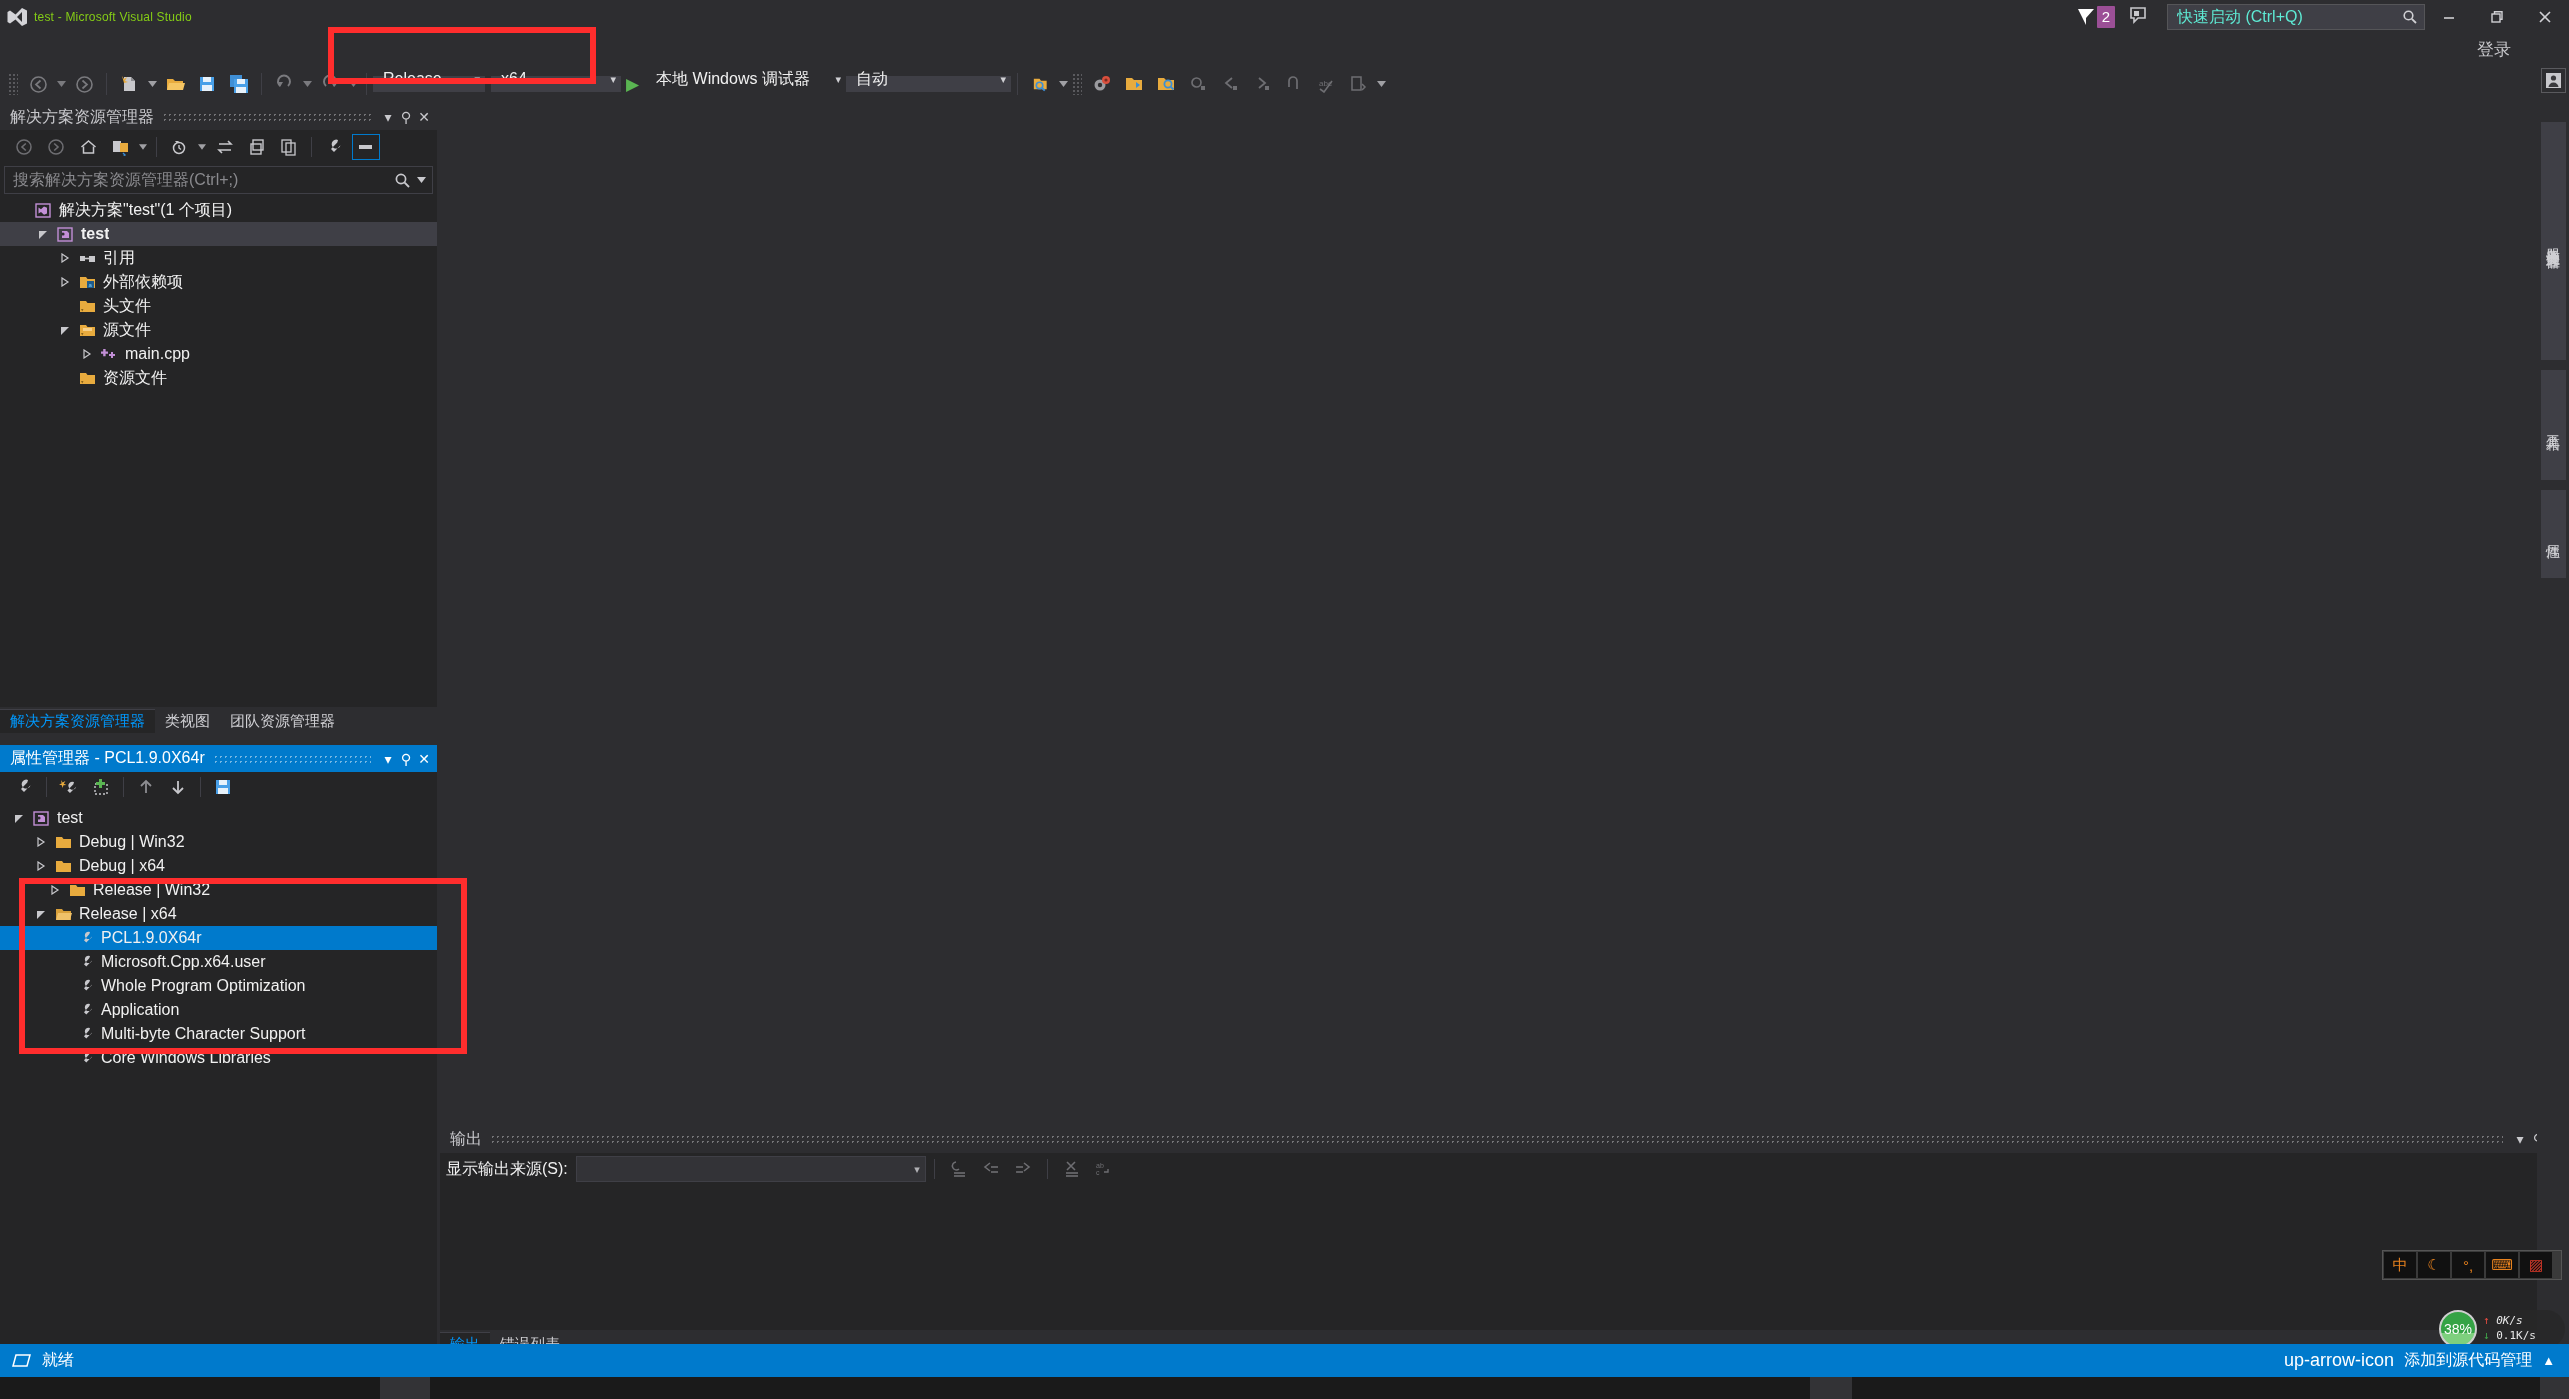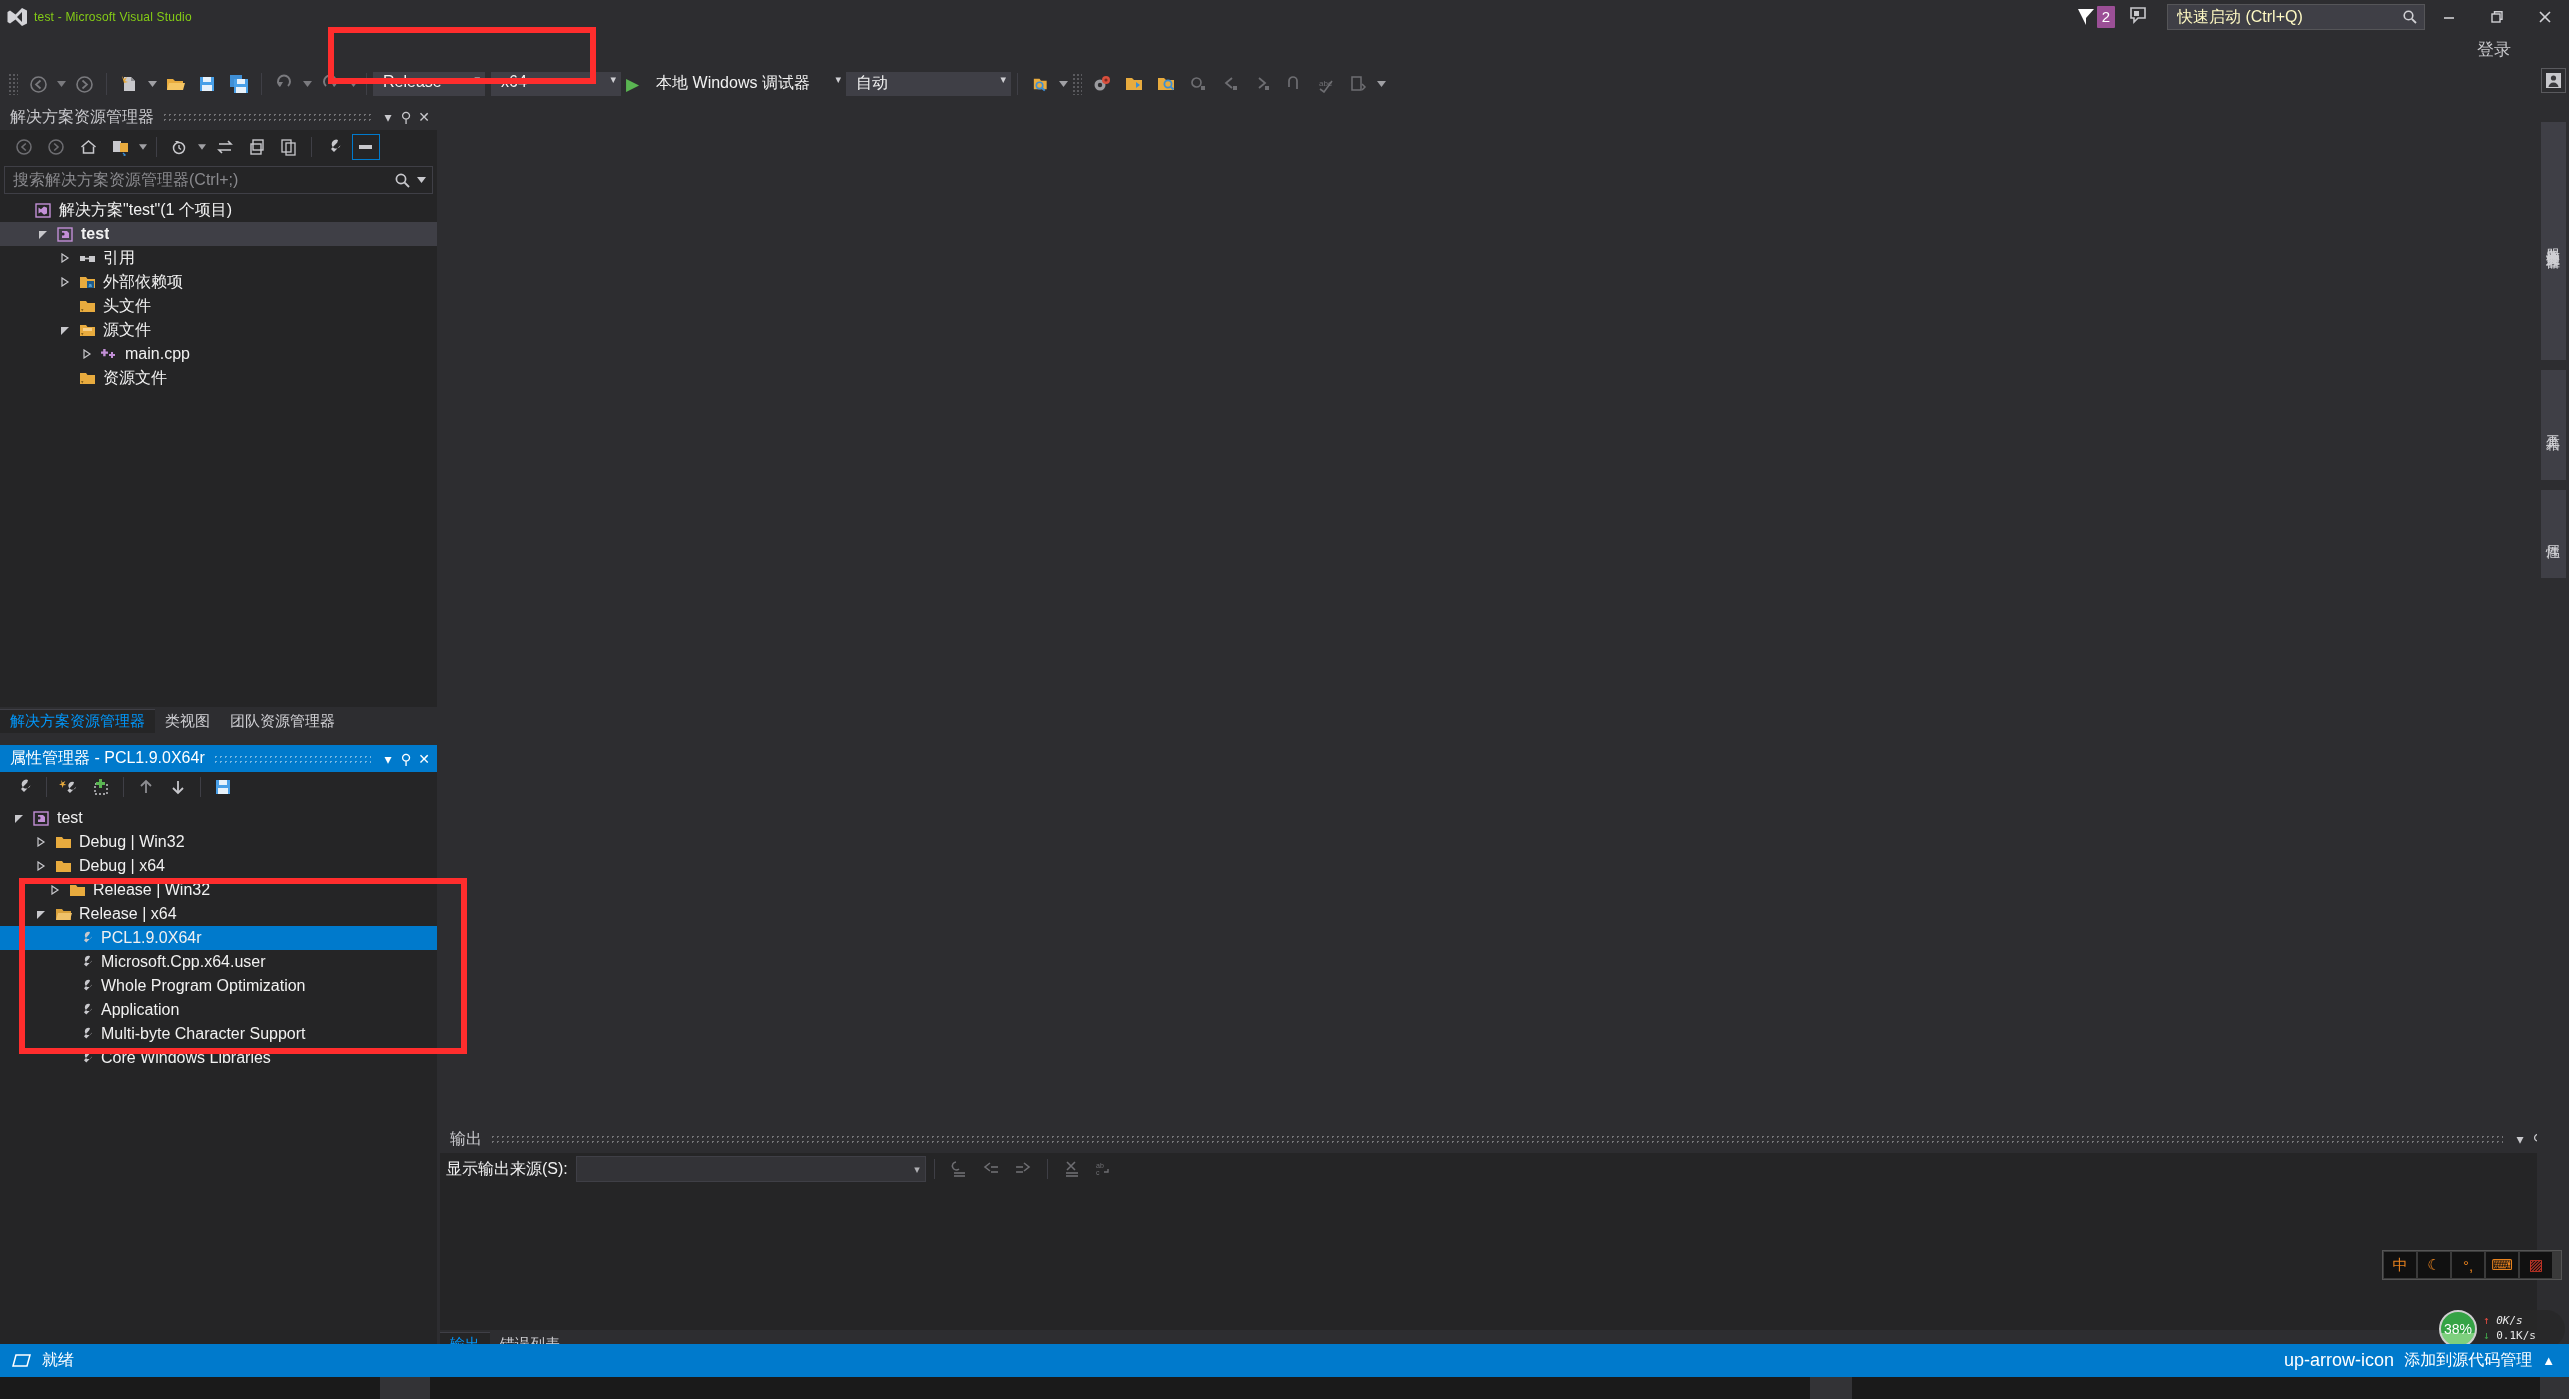--- a/index.html
+++ b/index.html
@@ -28,21 +28,21 @@
     position: absolute; right: 0; top: 0; height: 34px; display: flex; align-items: center;
   }
   .notif-flag { display:flex; align-items:center; margin-right: 14px; }
   .badge-count {
     background: #9b4f96; color: #fff; font-size: 15px; line-height: 1;
     padding: 3px 5px 4px 5px; margin-left: -1px; border-radius: 1px;
   }
   .fb-icon { margin-right: 16px; }
   .quick-launch {
     width: 258px; height: 26px; background: #3f3f46; border: 1px solid #555558;
-    display: flex; align-items: center; padding: 0 6px 0 9px; color: #fef9c3; font-size: 16px;
+    display: flex; align-items: center; padding: 0 6px 0 9px; color: #5eead4; font-size: 16px;
   }
   .quick-launch .ql-text { flex: 1; white-space: nowrap; overflow: hidden; }
   .win-btn {
     width: 48px; height: 34px; display: flex; align-items: center; justify-content: center;
     color: #d0d0d4;
   }
 
   
   .menubar {
     position: absolute; left: 0; top: 34px; width: 2569px; height: 30px;
@@ -65,22 +65,22 @@
     background-image: radial-gradient(#5a5a5e 1px, transparent 1px);
     background-size: 4px 4px;
   }
   .tb-btn {
     width: 30px; height: 30px; display: flex; align-items: center; justify-content: center;
     margin: 0 1px;
   }
   .tb-caret { width: 14px; height: 30px; display:flex; align-items:center; justify-content:center; }
   .tb-sep { width: 1px; height: 22px; background: #3f3f46; margin: 0 6px; }
   .combo {
-    height: 24px; background: #3f3f46; border: 1px solid #3f3f46;
-    display: flex; align-items: flex-start; color: #f1f1f1; font-size: 16px;
+    height: 16px; background: #3f3f46; border: 1px solid #3f3f46;
+    display: flex; align-items: center; color: #f1f1f1; font-size: 16px;
     padding: 0 4px 10px 9px;
   }
   .combo .cv { flex: 1; white-space: nowrap; overflow: hidden; }
   .combo .ca { margin-left: 6px; color: #d0d0d4; font-size: 11px; }
   #combo-config { width: 112px; }
   #combo-platform { width: 130px; }
   #combo-startup { width: 200px; background: transparent; border-color: transparent; }
   #combo-auto { width: 165px; }
   .run-arrow { color: #5ab552; font-size: 17px; margin: 0 7px 0 5px; }
 

